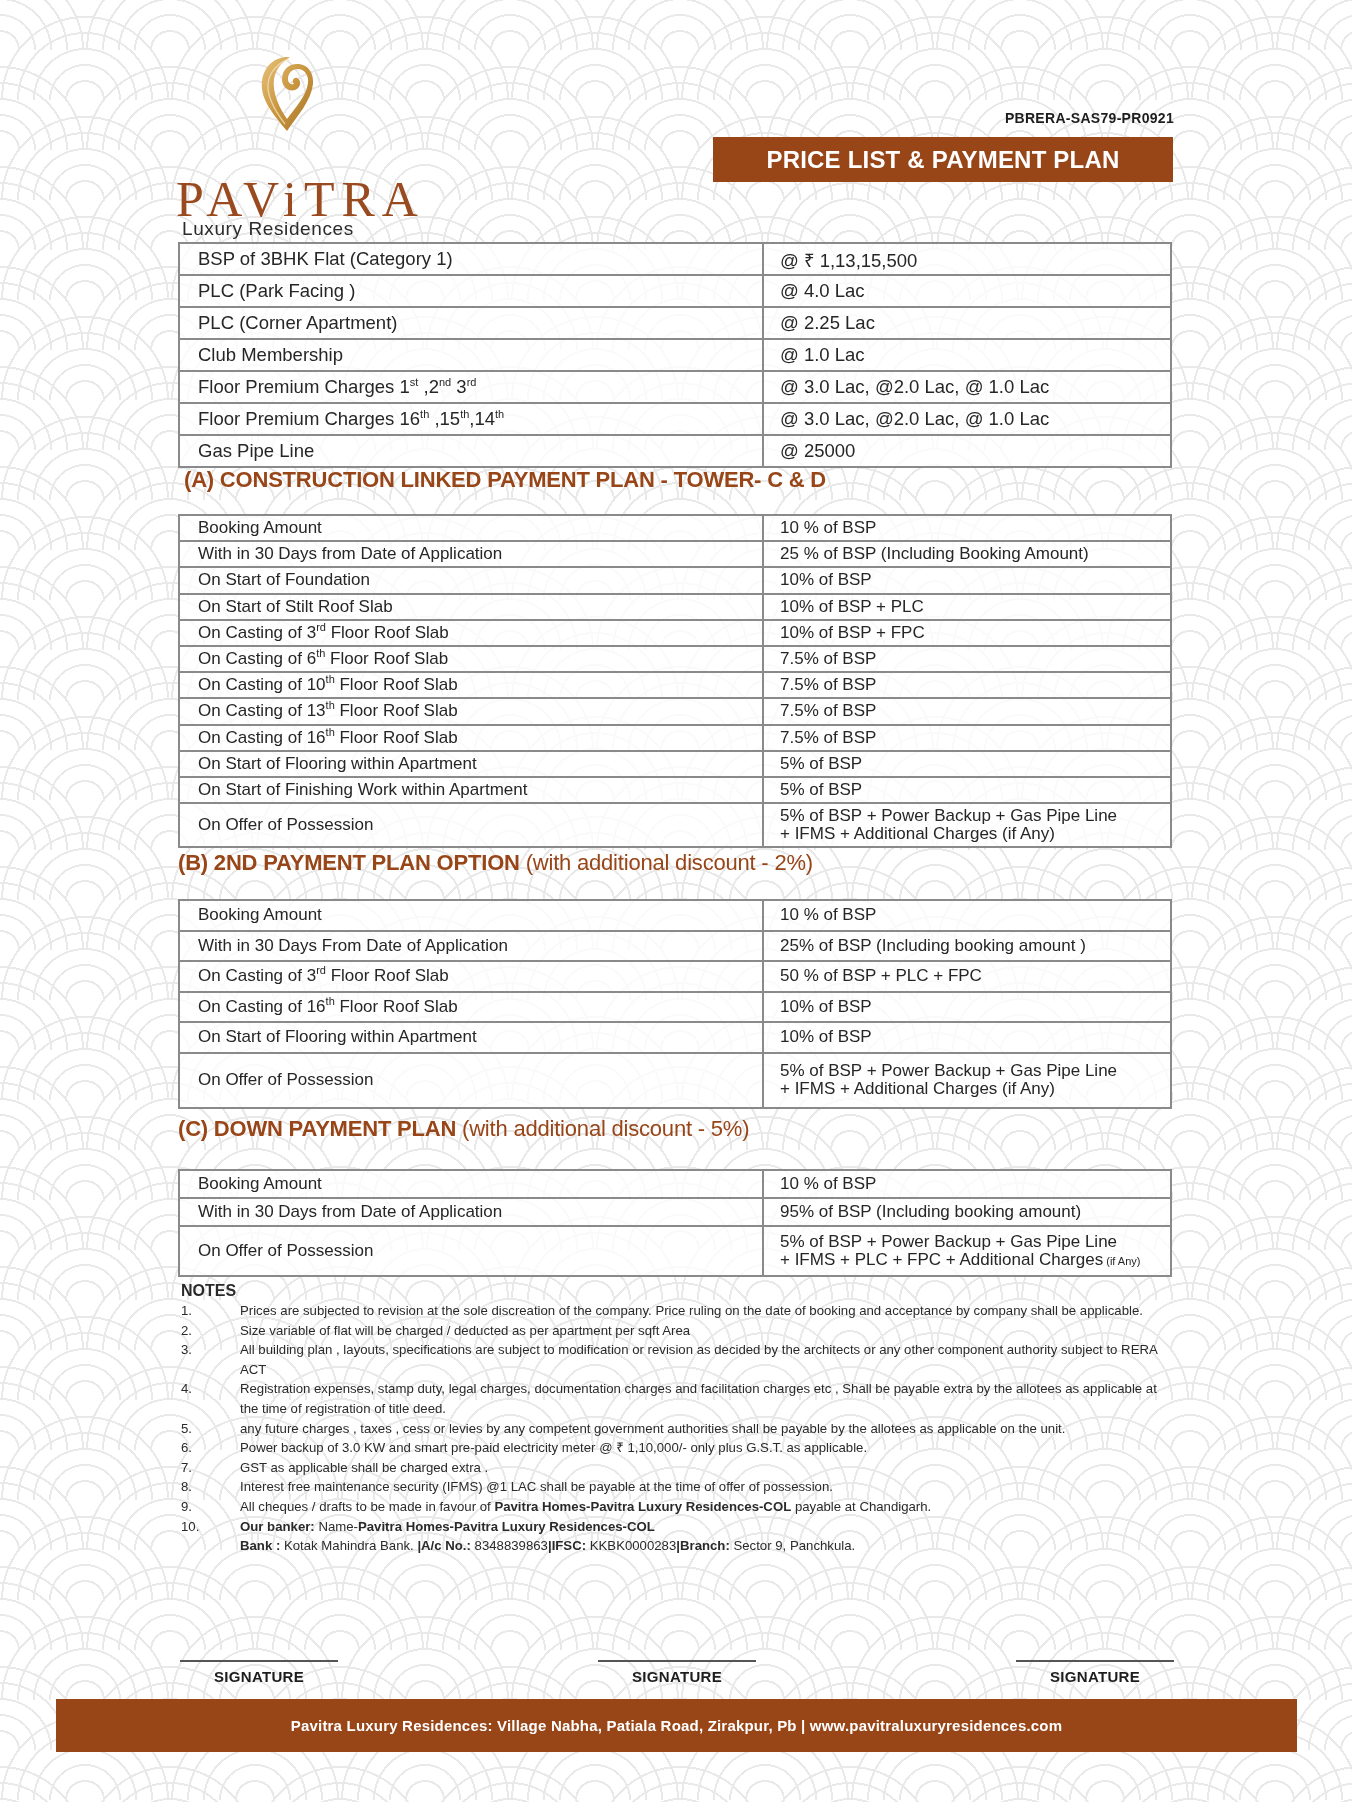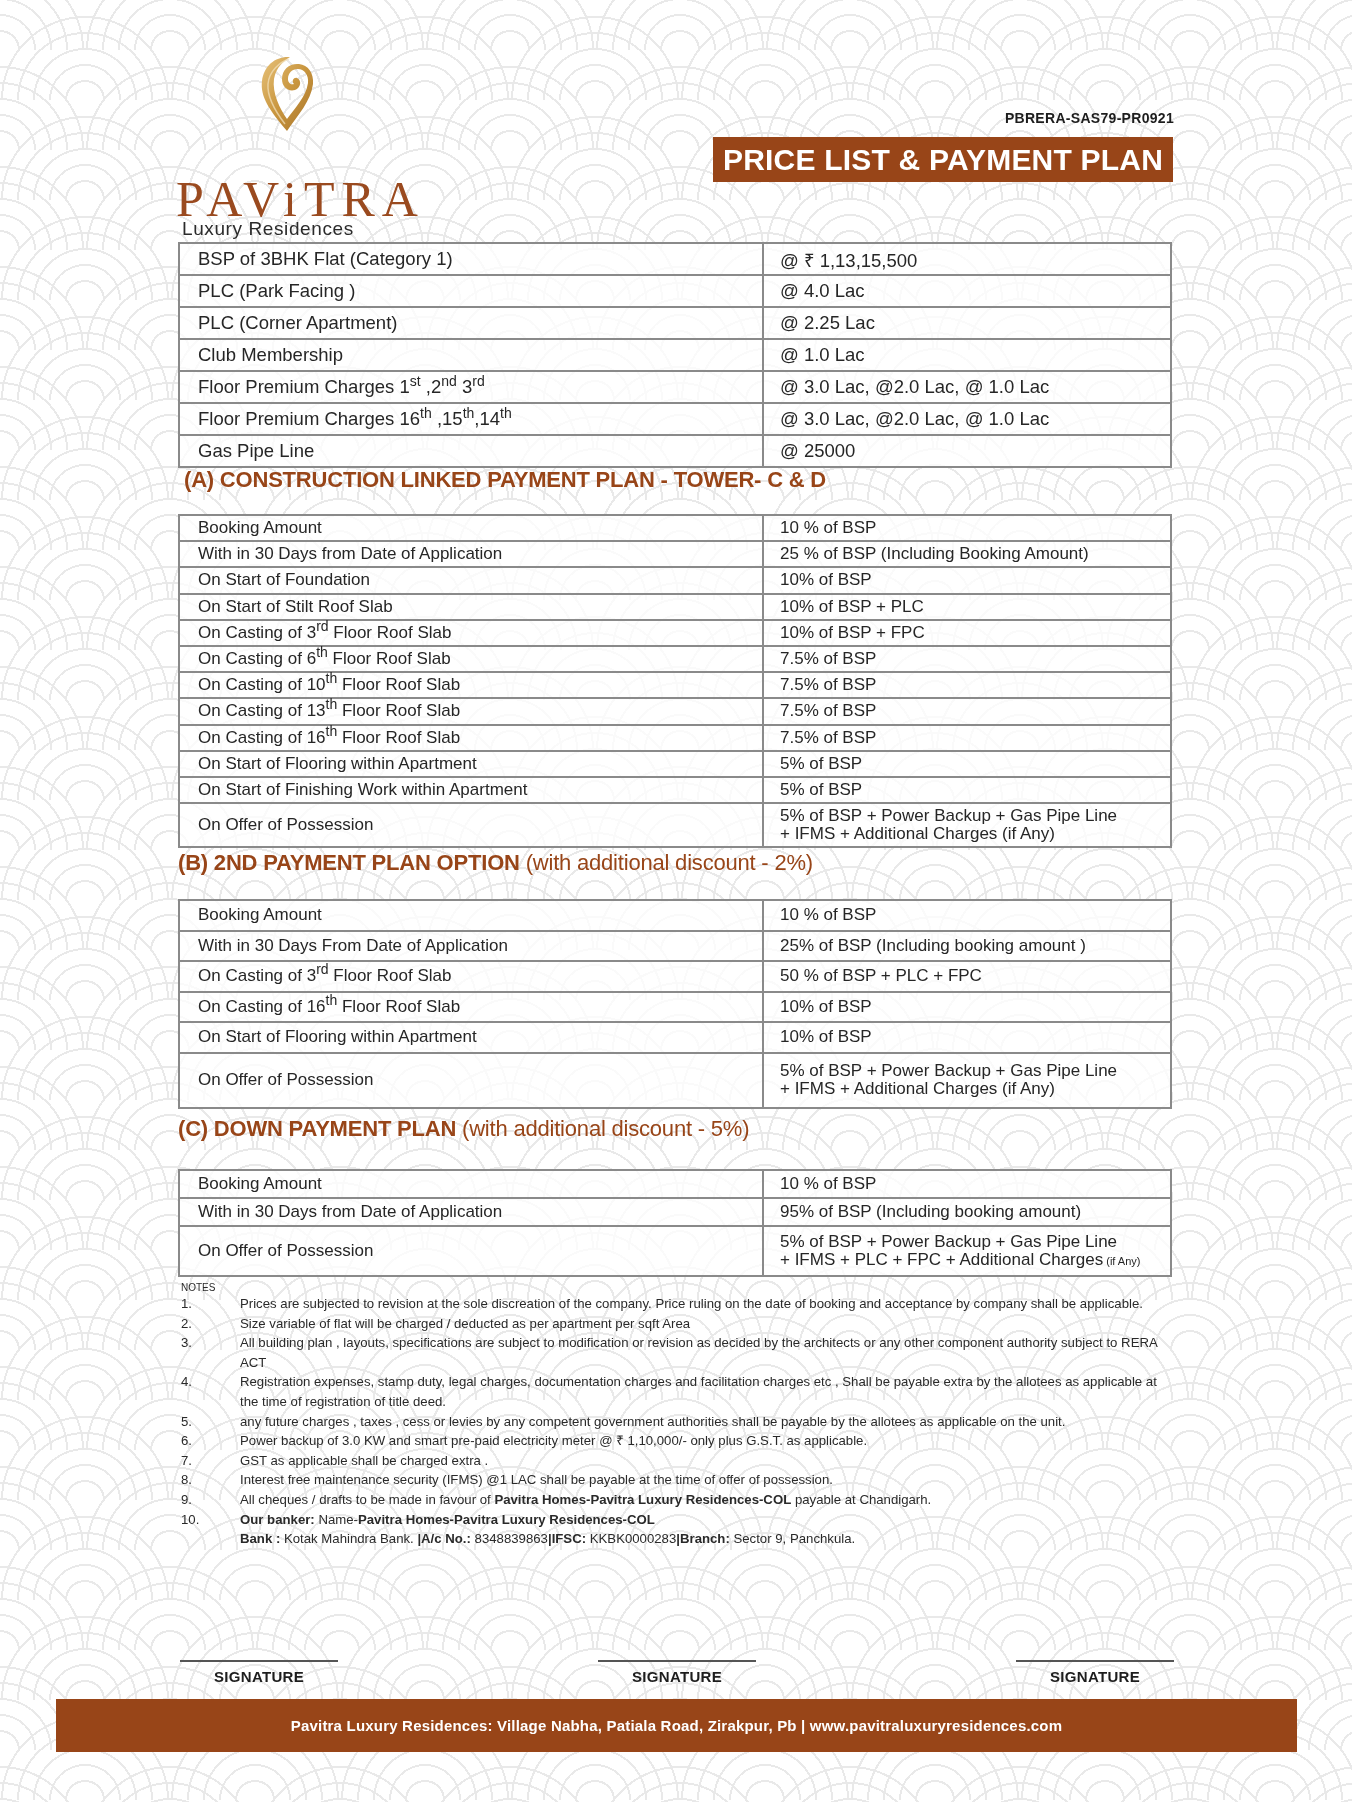--- a/index.html
+++ b/index.html
@@ -35,21 +35,21 @@
     position: absolute; left: 12px; top: 180px;
     font-size: 19px; color: #2b2b2b; letter-spacing: 0.6px;
   }
   .rera {
     position: absolute; right: 178px; top: 110px;
     font-size: 14px; font-weight: bold; color: #1d1d1d; letter-spacing: 0.3px; margin-left: 24px;
   }
   .title-banner {
     position: absolute; left: 713px; top: 137px; width: 460px; height: 45px;
     background: #984518; color: #fff;
-    font-size: 30px; font-weight: bold; letter-spacing: 0.2px;
+    font-size: 24px; font-weight: bold; letter-spacing: 0.2px;
     display: flex; align-items: center; justify-content: center;
   }
 
   
   table.grid {
     position: absolute; left: 178px; width: 994px;
     border-collapse: collapse; table-layout: fixed;
     background: rgba(255,255,255,0.78);
     margin-top: 14px;
   }
@@ -59,32 +59,32 @@
     font-size: 17px; color: #262626;
     vertical-align: middle;
   }
   table.grid td.c1 { width: 584px; padding-left: 18px; }
   table.grid td.c2 { }
   table.price td { height: 32px; font-size: 18.5px; }
   table.plan td { height: 26.2px; }
   table.planb td { height: 30.5px; }
   table.planc td { height: 28px; }
   table.grid td.tall { height: 44px; line-height: 18px; }
-  sup { font-size: 14px; vertical-align: 7px; line-height: 0; }
+  sup { font-size: 11px; vertical-align: 7px; line-height: 0; }
   .small { font-size: 11px; }
 
   .section-heading {
     position: absolute; left: 178px;
     font-size: 22px; font-weight: bold; color: #984518; letter-spacing: -0.2px;
   }
   .section-heading .light { font-weight: normal; }
 
   
   .notes { position: absolute; left: 181px; top: 1282px; width: 995px; font-size: 13.2px; color: #2a2a2a; }
-  .notes-title { font-weight: normal; font-size: 10px; margin-bottom: 1px; }
+  .notes-title { font-weight: bold; font-size: 16px; margin-bottom: 1px; }
   .note { display: flex; line-height: 19.6px; }
   .note-num { width: 38px; flex: 0 0 38px; }
   .note-text { flex: 1; margin-left: 21px; }
   .note-text b { font-weight: bold; }
   .note .ln { line-height: 19.6px; }
 
   
   .sig { position: absolute; top: 1660px; width: 158px; text-align: center; }
   .sig-line { border-top: 2px solid #555; height: 0; margin-bottom: 6px; }
   .sig-label { font-size: 15px; font-weight: bold; color: #1d1d1d; letter-spacing: 0.3px; }

